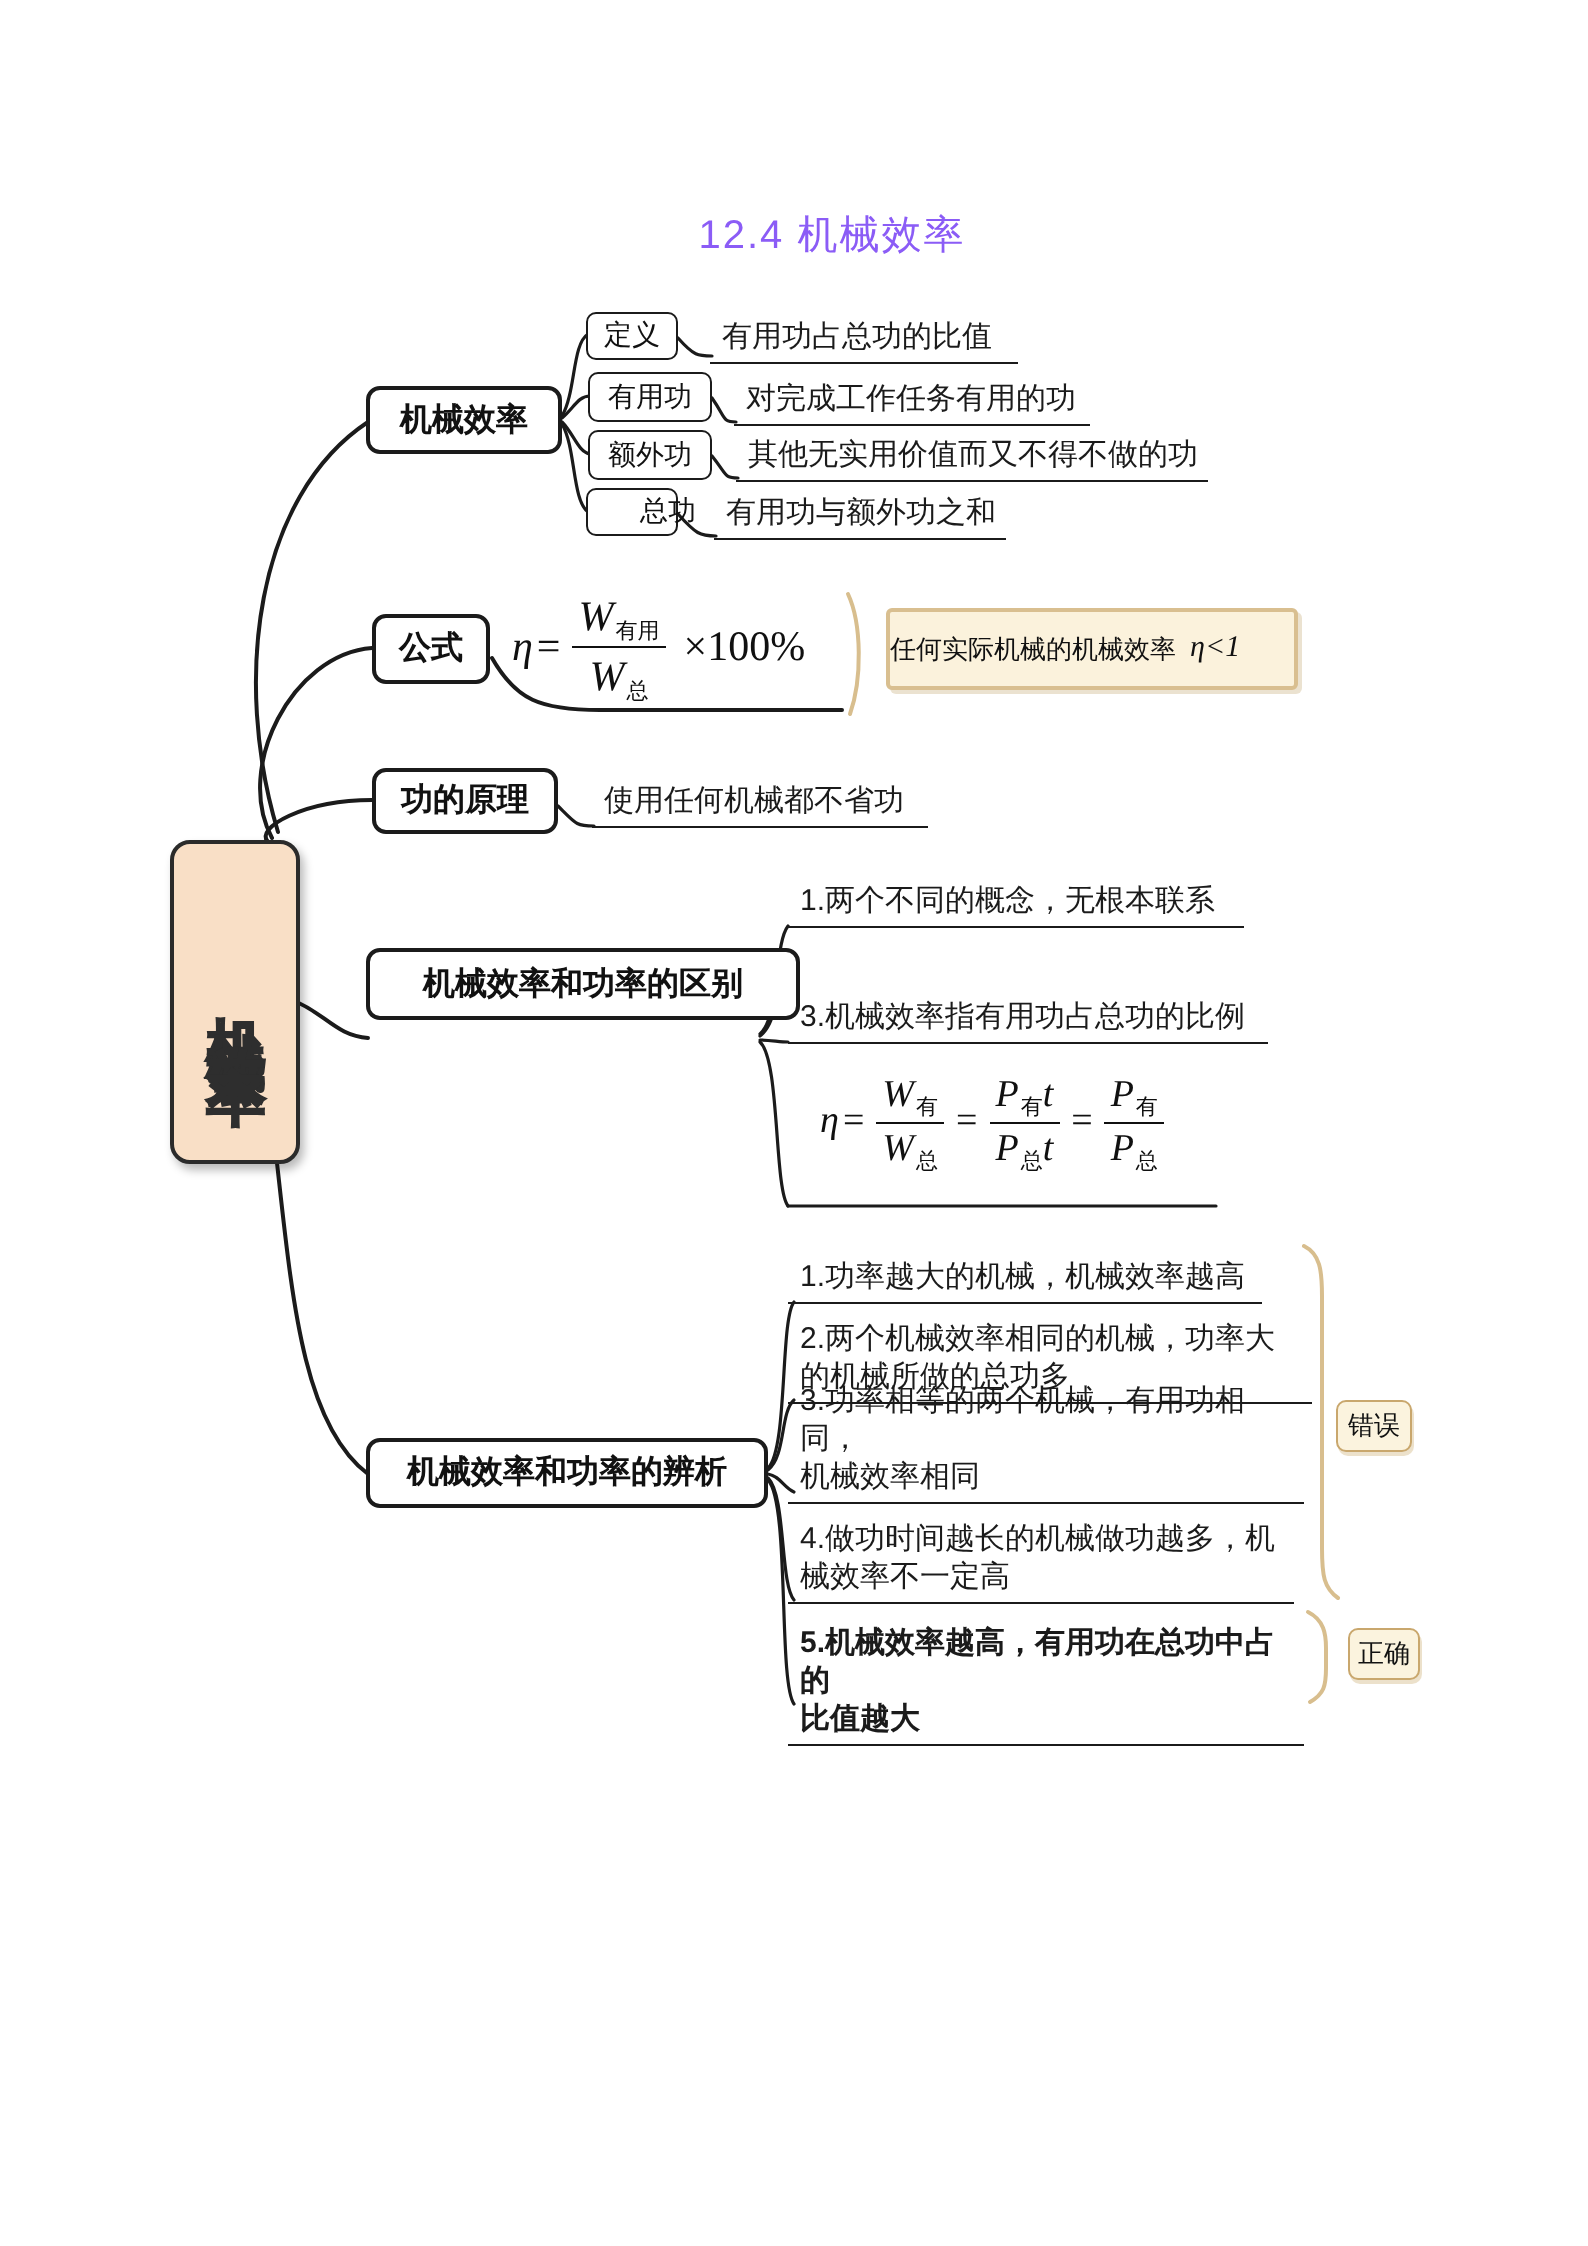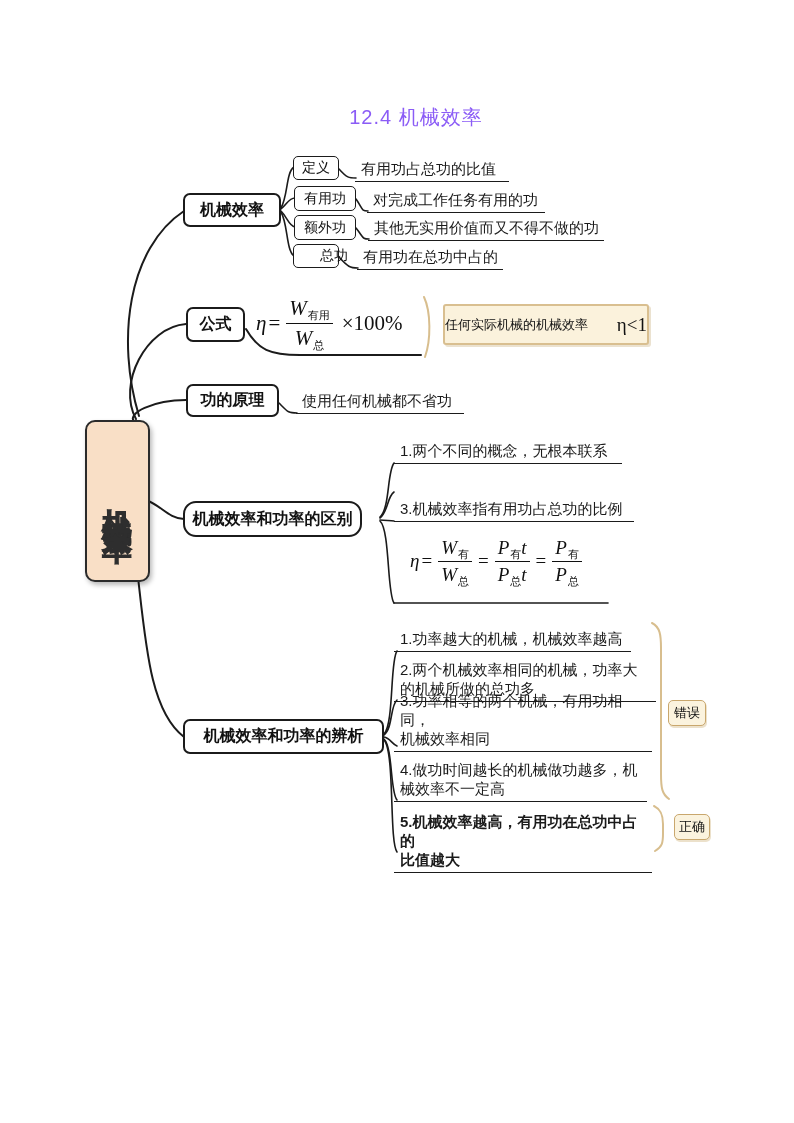--- a/index.html
+++ b/index.html
@@ -20,23 +20,23 @@
   .root{position:absolute;left:85px;top:420px;width:61px;height:158px;
        background:#F9DFC6;border:2px solid #2b2b2b;border-radius:10px;
        box-shadow:2px 3px 5px rgba(0,0,0,0.28);
        display:flex;align-items:center;justify-content:center;}
   .root span{writing-mode:vertical-rl;text-orientation:upright;
        font-size:29px;font-weight:bold;letter-spacing:8px;
        color:#F9DFC6;-webkit-text-stroke:1.3px #2e2e2e;}
   .note{position:absolute;left:443px;top:304px;width:206px;height:41px;
        background:#FBF2DC;border:2px solid #D9BF90;border-radius:3px;
        box-shadow:2px 2px 0 rgba(210,190,150,0.45);
-       display:flex;align-items:center;justify-content:space-between;box-sizing:border-box;}
+       display:flex;align-items:center;justify-content:flex-start;box-sizing:border-box;}
   .note .ntext{font-size:13px;color:#111;}
-  .note .nexpr{font-family:"Liberation Serif",serif;font-size:19px;
+  .note .nexpr{font-family:"Liberation Serif",serif;font-size:15px;font-style:italic;
        color:#111;margin-left:7px;}
   .badge{position:absolute;background:#FBF3DE;border:1.5px solid #C9A76D;border-radius:5px;
        box-shadow:1px 2px 0 rgba(220,200,160,0.55);
        display:flex;align-items:center;justify-content:center;
        font-size:13px;color:#111;box-sizing:border-box;}
   .frml{position:absolute;display:flex;align-items:center;
        font-family:"Liberation Serif",serif;color:#101010;}
   .it{font-style:italic;}
   .frac{display:inline-flex;flex-direction:column;align-items:center;margin:0 4px;}
   .frac .row{display:inline-flex;align-items:baseline;padding:0 3px;}
@@ -109,21 +109,21 @@
   </div>
   <div class="subbox" style="left:294px;top:215px;width:62px;height:25px;">
     <span>额外功</span>
   </div>
   <div class="subbox" style="left:293px;top:244px;width:46px;height:24px;padding-left:36px;">
     <span>总功</span>
   </div>
   <div class="leaf" style="left:355px;top:159px;width:154px;">有用功占总功的比值</div>
   <div class="leaf" style="left:367px;top:190px;width:178px;">对完成工作任务有用的功</div>
   <div class="leaf" style="left:368px;top:218px;width:236px;">其他无实用价值而又不得不做的功</div>
-  <div class="leaf" style="left:357px;top:247px;width:146px;">有用功在总功中占的</div>
+  <div class="leaf" style="left:357px;top:247px;width:146px;">有用功与额外功之和</div>
 
   <div class="box" style="left:186px;top:307px;width:59px;height:35px;">
     <span>公式</span>
   </div>
   <div class="frml f1">
     <span class="it">η</span>
     <span class="eqs">=</span>
     <span class="frac">
       <span class="row">
         <span class="it">W</span>
@@ -140,21 +140,21 @@
   <div class="note">
     <span class="ntext">任何实际机械的机械效率</span>
     <span class="nexpr">η&lt;1</span>
   </div>
 
   <div class="box" style="left:186px;top:384px;width:93px;height:33px;">
     <span>功的原理</span>
   </div>
   <div class="leaf" style="left:296px;top:391px;width:168px;">使用任何机械都不省功</div>
 
-  <div class="box" style="left:183px;top:501px;width:179px;height:36px;border-radius:13px;">
+  <div class="box" style="left:183px;top:474px;width:217px;height:36px;">
     <span>机械效率和功率的区别</span>
   </div>
   <div class="leaf" style="left:394px;top:441px;width:228px;">1.两个不同的概念，无根本联系</div>
   <div class="leaf" style="left:394px;top:499px;width:240px;">3.机械效率指有用功占总功的比例</div>
 
   <div class="frml f2">
     <span class="it">η</span>
     <span class="eqs">=</span>
     <span class="frac">
       <span class="row">

